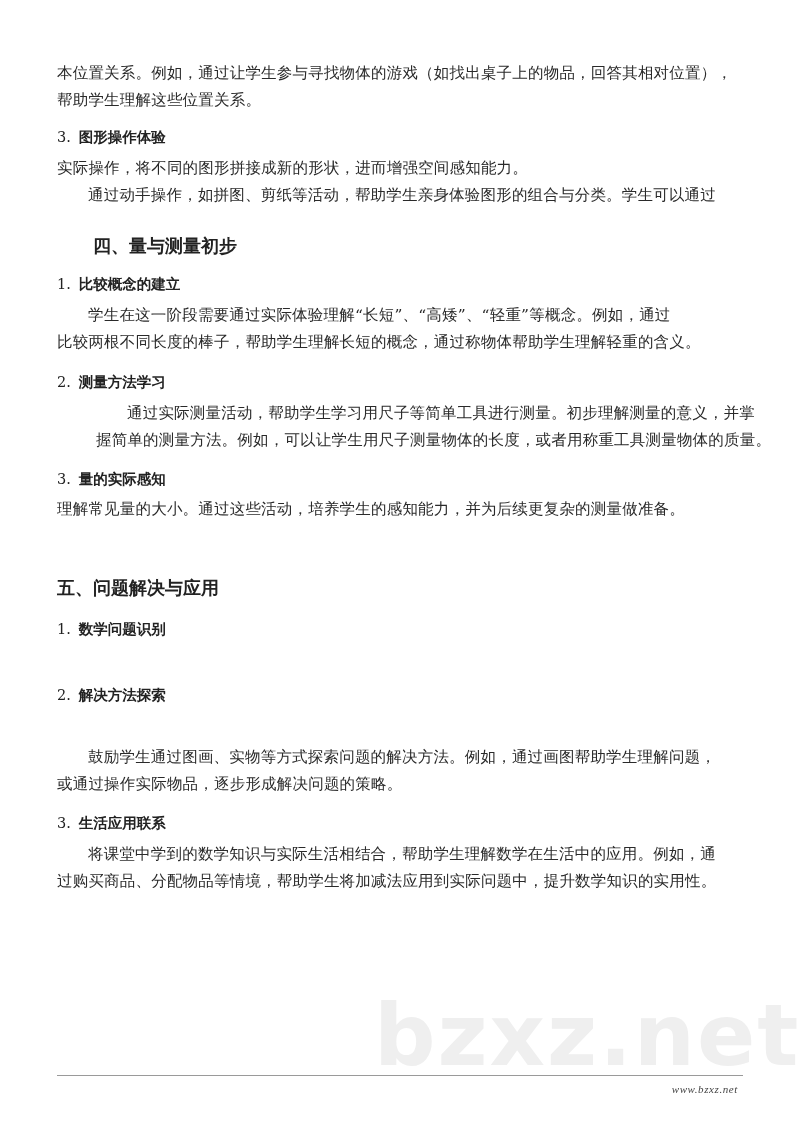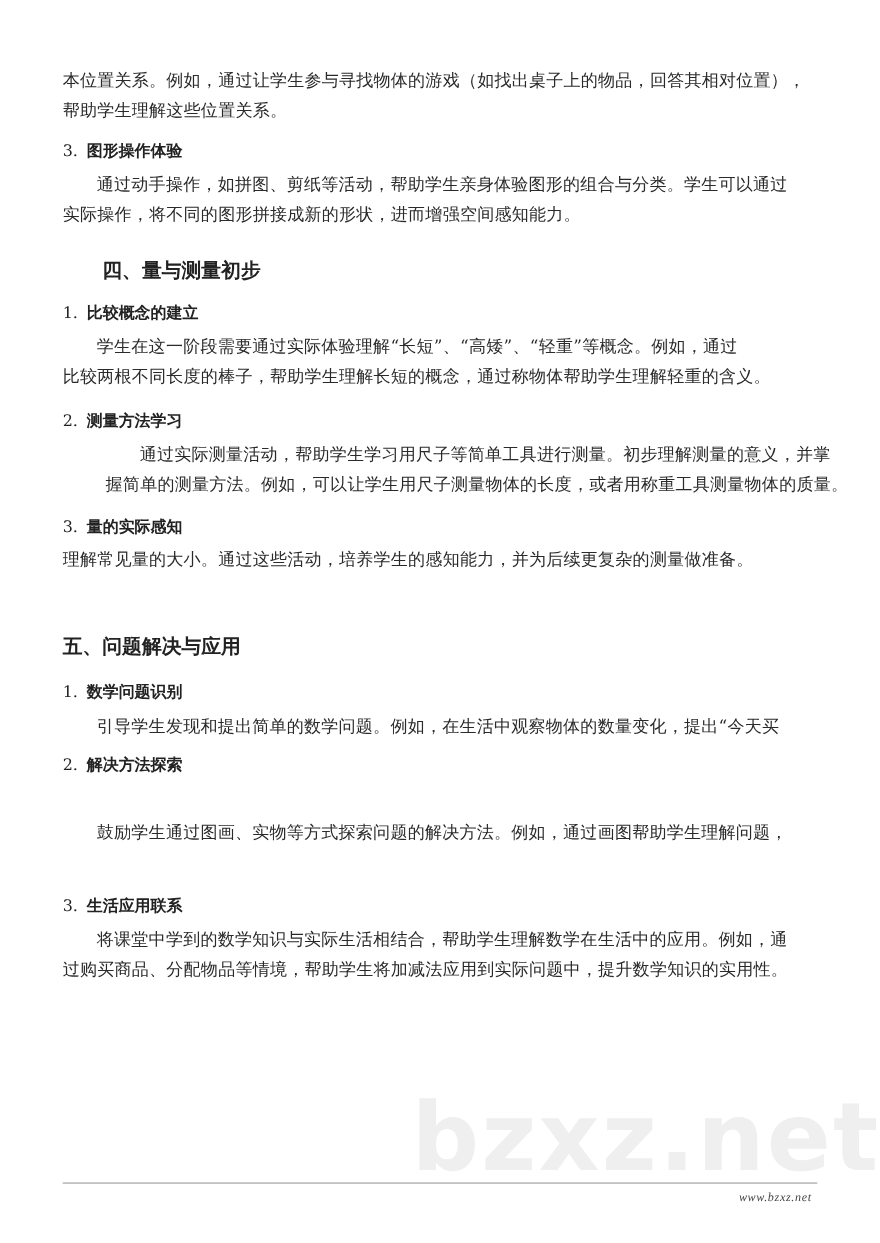--- a/index.html
+++ b/index.html
@@ -23,22 +23,22 @@
 
   <div class="p" style="top:60px;">
     <div>本位置关系。例如，通过让学生参与寻找物体的游戏（如找出桌子上的物品，回答其相对位置），</div>
     <div>帮助学生理解这些位置关系。</div>
   </div>
 
   <div class="h3" style="top:128px;">
     <span class="num">3.</span><span>图形操作体验</span>
   </div>
   <div class="p" style="top:155px;">
+    <div>实际操作，将不同的图形拼接成新的形状，进而增强空间感知能力。</div>
     <div><span class="indent"></span><span>通过动手操作，如拼图、剪纸等活动，帮助学生亲身体验图形的组合与分类。学生可以通过</span></div>
-    <div>实际操作，将不同的图形拼接成新的形状，进而增强空间感知能力。</div>
   </div>
 
   <div class="h2" style="top:234px;margin-left:36px;">四、量与测量初步</div>
 
   <div class="h3" style="top:275px;">
     <span class="num">1.</span><span>比较概念的建立</span>
   </div>
   <div class="p" style="top:302px;">
     <div><span class="indent"></span><span>学生在这一阶段需要通过实际体验理解“长短”、“高矮”、“轻重”等概念。例如，通过</span></div>
     <div>比较两根不同长度的棒子，帮助学生理解长短的概念，通过称物体帮助学生理解轻重的含义。</div>
@@ -58,28 +58,28 @@
   <div class="p" style="top:496px;">
     <div>理解常见量的大小。通过这些活动，培养学生的感知能力，并为后续更复杂的测量做准备。</div>
   </div>
 
   <div class="h2" style="top:576px;">五、问题解决与应用</div>
 
   <div class="h3" style="top:620px;">
     <span class="num">1.</span><span>数学问题识别</span>
   </div>
   <div class="p" style="top:647px;">
-    <div><span class="indent"></span><span>引导学生发现和提出简单的数学问题。例如，在生活中观察物体的数量变化，提出“今天买</span></div>
   </div>
 
   <div class="h3" style="top:686px;">
     <span class="num">2.</span><span>解决方法探索</span>
   </div>
   <div class="p" style="top:744px;">
     <div><span class="indent"></span><span>鼓励学生通过图画、实物等方式探索问题的解决方法。例如，通过画图帮助学生理解问题，</span></div>
+    <div>或通过操作实际物品，逐步形成解决问题的策略。</div>
   </div>
 
   <div class="h3" style="top:814px;">
     <span class="num">3.</span><span>生活应用联系</span>
   </div>
   <div class="p" style="top:841px;">
     <div><span class="indent"></span><span>将课堂中学到的数学知识与实际生活相结合，帮助学生理解数学在生活中的应用。例如，通</span></div>
     <div>过购买商品、分配物品等情境，帮助学生将加减法应用到实际问题中，提升数学知识的实用性。</div>
   </div>
 </div>

